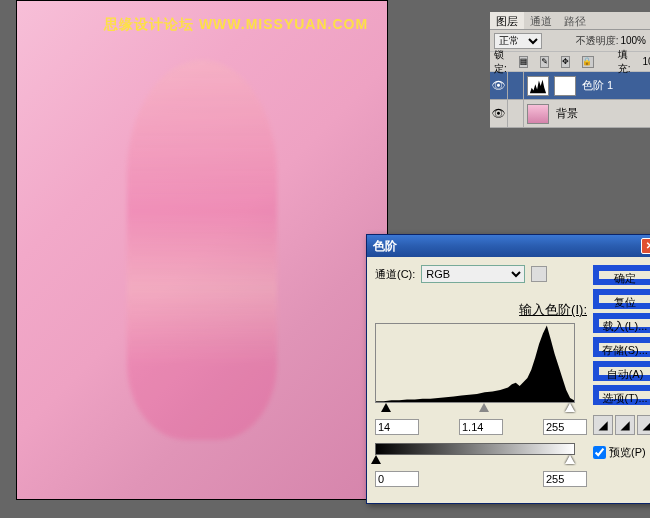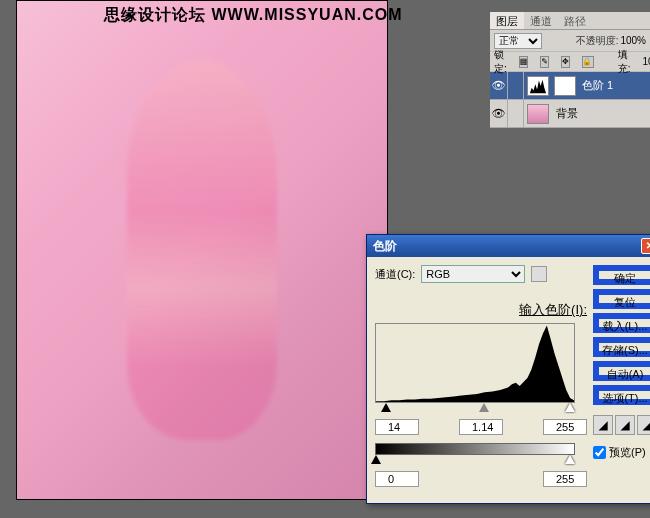--- a/index.html
+++ b/index.html
@@ -1,21 +1,21 @@
 <!DOCTYPE html>
 <html><head>
 <meta charset="utf-8">
 <style>
 * { margin: 0; padding: 0; box-sizing: border-box; font-family: "Microsoft YaHei", SimSun, Arial, sans-serif; }
 body { width: 650px; height: 518px; background: #666; position: relative; overflow: hidden; }
 
 .canvas-area { position: absolute; left: 16px; top: 0; width: 372px; height: 500px; border: 1px solid #000; background: linear-gradient(135deg, #f7bfd8 0%, #f2a9c9 30%, #eea2c3 50%, #e094b7 70%, #d584ab 100%); display: flex; align-items: center; justify-content: center; }
 .canvas-placeholder { width: 150px; height: 380px; background: linear-gradient(180deg, rgba(255,200,180,0.3) 0%, rgba(237,38,119,0.25) 40%, rgba(255,200,180,0.3) 60%, rgba(237,38,119,0.25) 80%); border-radius: 50% 50% 40% 40% / 30% 30% 20% 20%; filter: blur(2px); opacity: 0.7; }
 
-.watermark { position: absolute; left: 104px; top: 5px; color: #000000; font-size: 16px; font-weight: bold; letter-spacing: 1px; z-index: 5; }
+.watermark { position: absolute; left: 104px; top: 16px; color: #fde047; font-size: 14px; font-weight: bold; letter-spacing: 1px; z-index: 5; }
 
 .layers-panel { position: absolute; right: 0; top: 12px; width: 160px; background: #d6d3ce; font-size: 11px; }
 .panel-tabs { display: flex; background: #d6d3ce; border-bottom: 1px solid #999; height: 18px; }
 .panel-tab { padding: 2px 6px; font-size: 11px; color: #555; }
 .panel-tab.active { background: #eae7e2; color: #000; }
 .panel-row { display: flex; align-items: center; padding: 2px 4px; height: 22px; border-bottom: 1px solid #bbb; }
 .panel-row select { font-size: 10px; height: 16px; width: 48px; border: 1px solid #999; }
 .panel-row-label { font-size: 10px; color: #333; margin-left: 17px; }
 .panel-row-value { font-size: 10px; margin-left: 2px; }
 .lock-row { display: flex; align-items: center; gap: 12px; padding: 2px 4px; height: 20px; border-bottom: 1px solid #bbb; font-size: 10px; }
@@ -46,21 +46,21 @@
 .section-label { font-size: 13px; text-decoration: underline; margin-bottom: 4px; text-align: right; }
 .histogram-box { width: 200px; height: 80px; border: 1px solid #888; background: #ece9d8; position: relative; }
 .histogram-box svg { width: 100%; height: 100%; display: block; }
 .slider-track { width: 200px; height: 12px; position: relative; margin-bottom: 4px; }
 .tri { position: absolute; width: 0; height: 0; border-left: 5px solid transparent; border-right: 5px solid transparent; top: 0; }
 .tri.black { border-bottom: 9px solid #000; }
 .tri.gray { border-bottom: 9px solid #888; }
 .tri.white { border-bottom: 9px solid #fff; filter: drop-shadow(0 0 1px #000); }
 
 .value-row { display: flex; gap: 12px; margin-bottom: 8px; }
-.value-row input { width: 44px; height: 16px; font-size: 11px; text-align: left; padding-left: 12px; border: 1px solid #999; }
+.value-row input { width: 44px; height: 16px; font-size: 11px; text-align: left; padding-left: 2px; border: 1px solid #999; }
 
 .gradient-bar { width: 200px; height: 12px; background: linear-gradient(to right, #000, #fff); border: 1px solid #666; }
 
 .eyedroppers { display: flex; gap: 2px; margin-top: 6px; }
 .eyedropper { width: 20px; height: 20px; border: 1px solid #999; background: #ddd; display: flex; align-items: center; justify-content: center; font-size: 12px; cursor: pointer; }
 .preview-check { display: flex; align-items: center; gap: 3px; margin-top: 6px; font-size: 11px; }
 .spacer { flex: 1; }
 </style>
 </head>
 <body>

